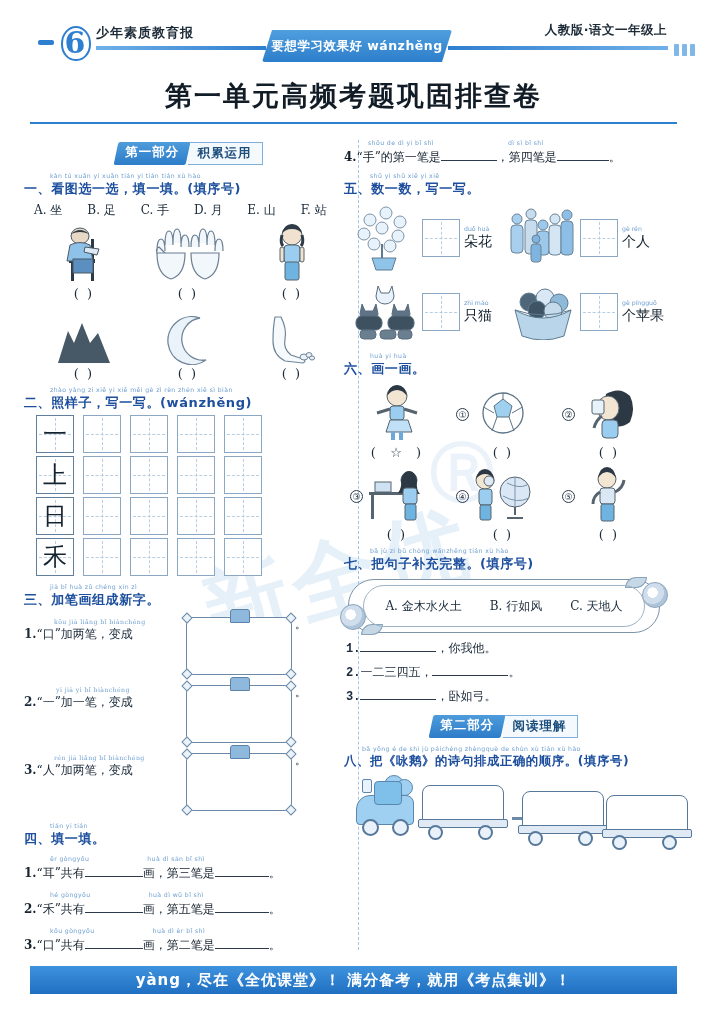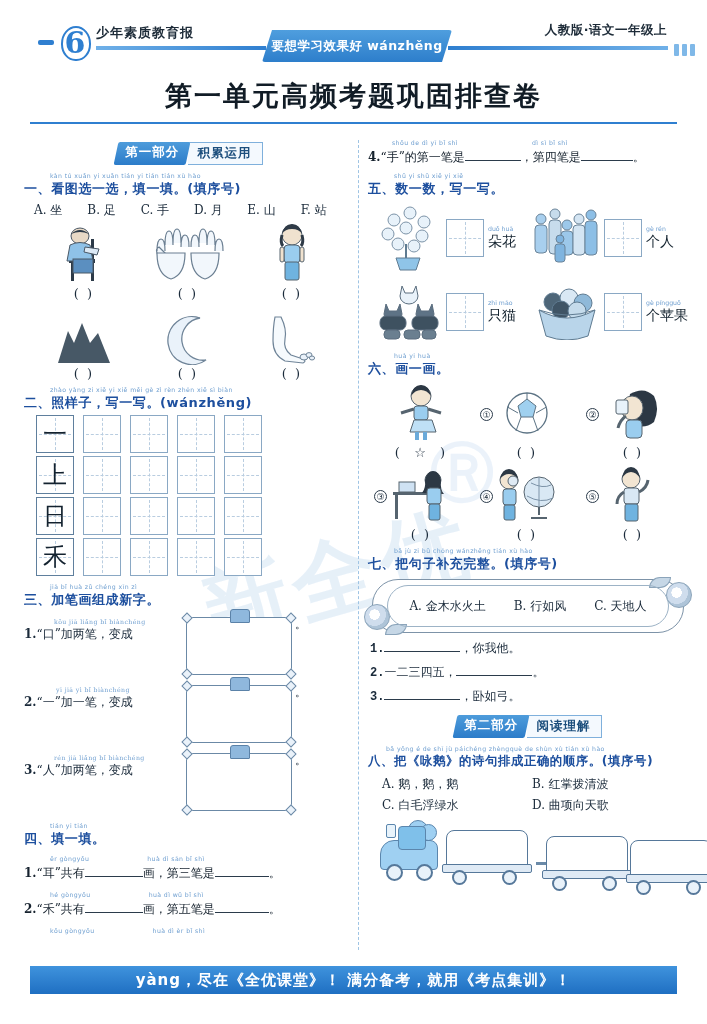--- a/index.html
+++ b/index.html
@@ -64,21 +64,21 @@
   .title {
     position:absolute; left:0; top:78px; width:707px; text-align:center;
     font-size:27px; font-weight:bold; letter-spacing:2px; color:#111c26;
     font-family:"DejaVu Sans","Liberation Sans",sans-serif; z-index:3;
   }
   .title-rule { position:absolute; left:30px; top:122px; width:647px; height:2px; background:#2f7fd0; z-index:3; }
 
   
   .col { position:absolute; top:138px; z-index:2; }
   .col-l { left:24px; width:330px; }
-  .col-r { left:368px; width:320px; }
+  .col-r { left:344px; width:320px; }
   .divider {
     position:absolute; left:358px; top:140px; width:0; height:810px;
     border-left:1px dashed #9fc4e4; z-index:2;
   }
 
   
   .part-badge { display:flex; justify-content:center; margin:4px 0 6px; }
   .part-badge .b1 {
     background:linear-gradient(180deg,#4e9cdb,#2c7cc9); color:#fff;
     font-size:12.5px; font-weight:bold; padding:2px 9px; letter-spacing:1px;
@@ -455,20 +455,23 @@
           <span>hé  gòngyǒu</span><span style="margin-left:58px">huà  dì wǔ bǐ shì</span>
         </div>
         <div class="sub-q">
           <b>2.</b><span>“禾”共有</span><span class="blank" style="width:58px"></span><span>画，第五笔是</span><span class="blank" style="width:54px"></span><span>。</span>
         </div>
       </div>
 
       <div style="margin-top:8px">
         <div class="py" style="padding-left:26px">
           <span>kǒu gòngyǒu</span><span style="margin-left:58px">huà  dì èr bǐ shì</span>
+        </div>
+        <div class="sub-q">
+          <b>3.</b><span>“口”共有</span><span class="blank" style="width:58px"></span><span>画，第二笔是</span><span class="blank" style="width:54px"></span><span>。</span>
         </div>
       </div>
     </div>
   </div>
 
   <div class="col col-r">
 
     <div>
       <div class="py" style="padding-left:24px">
         <span>shǒu  de dì yī bǐ shì</span><span style="margin-left:74px">dì sì bǐ shì</span>
@@ -719,26 +722,20 @@
     </div>
 
     <div class="part-badge" style="margin-top:10px">
       <div class="b1"><span>第二部分</span></div>
       <div class="b2">阅读理解</div>
     </div>
 
     <div>
       <div class="py" style="padding-left:18px">bǎ yǒng é de shī jù páichéng zhèngquè de shùn xù     tián xù hào</div>
       <div class="sec-h" style="font-size:12.4px">八、把《咏鹅》的诗句排成正确的顺序。(填序号)</div>
-      <div class="s8opts">
-        <span>A. 鹅，鹅，鹅</span>
-        <span>B. 红掌拨清波</span>
-        <span>C. 白毛浮绿水</span>
-        <span>D. 曲项向天歌</span>
-      </div>
 
       <div class="train">
         <div class="balloon" style="left:40px;top:2px;width:20px;height:20px;"></div>
         <div class="balloon" style="left:52px;top:6px;width:17px;height:17px;"></div>
         <div class="stack"></div>
         <div class="loco"></div>
         <div class="loco-cab"></div>
         <div class="wheel" style="left:18px;top:46px;width:17px;height:17px;"></div>
         <div class="wheel" style="left:48px;top:46px;width:17px;height:17px;"></div>
 

